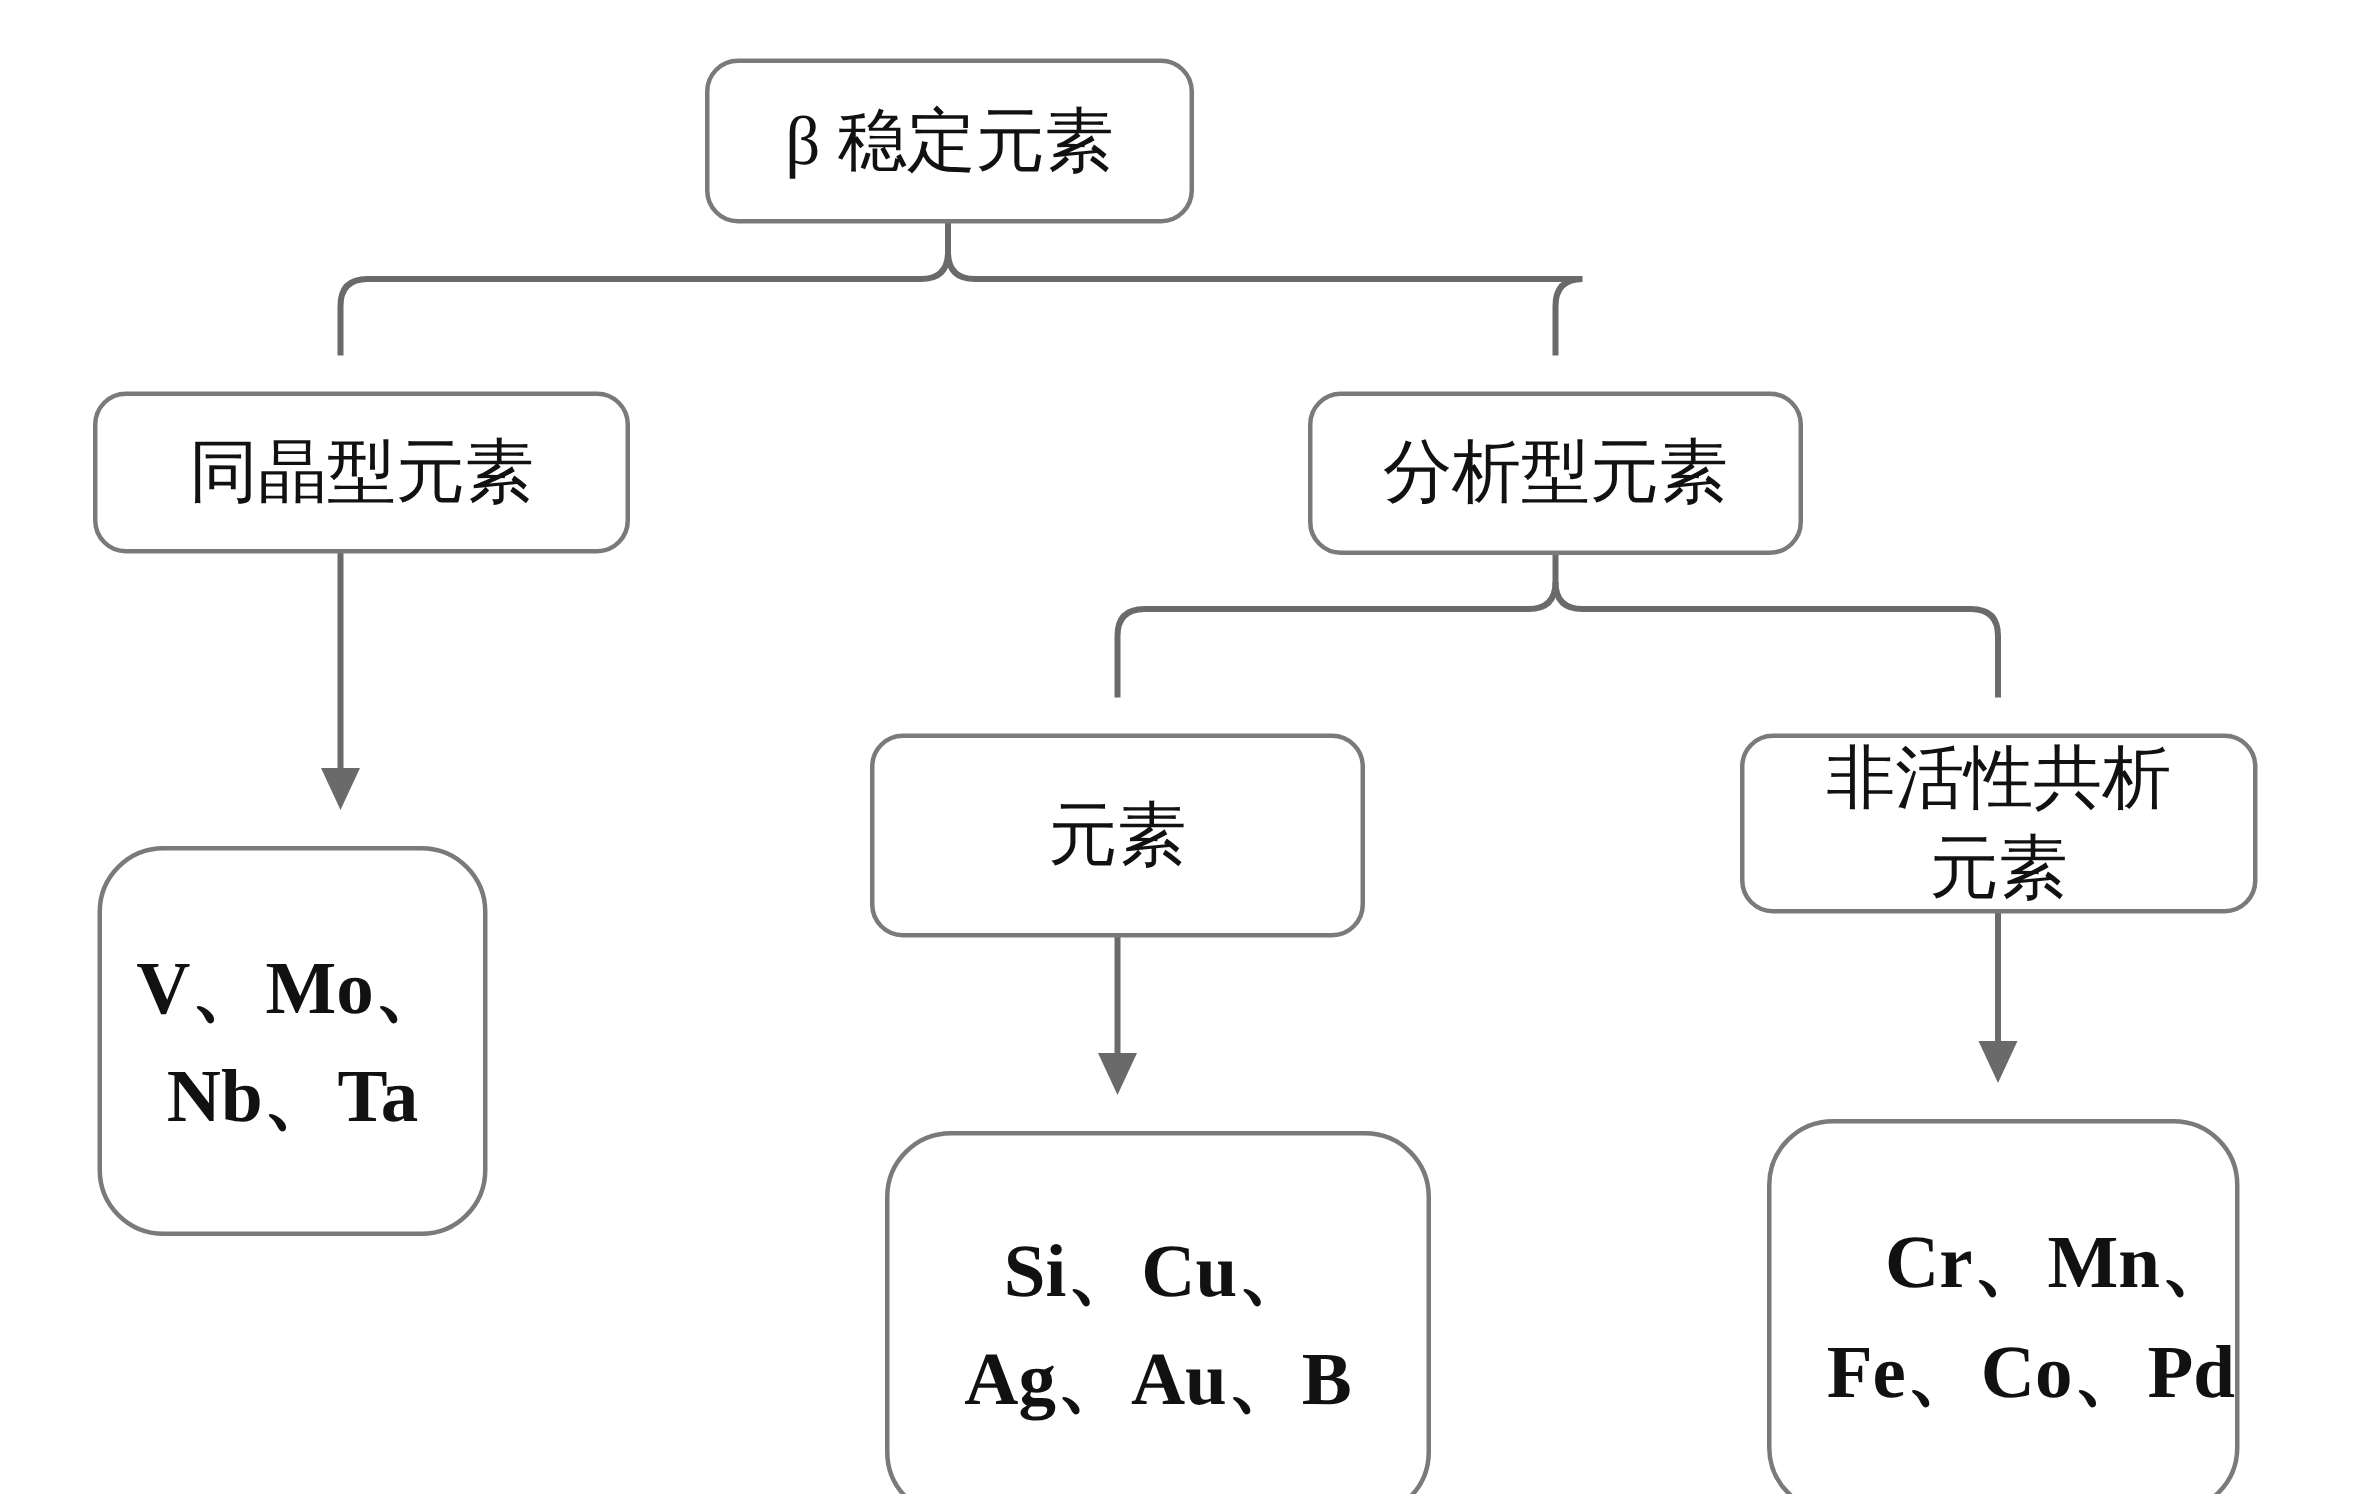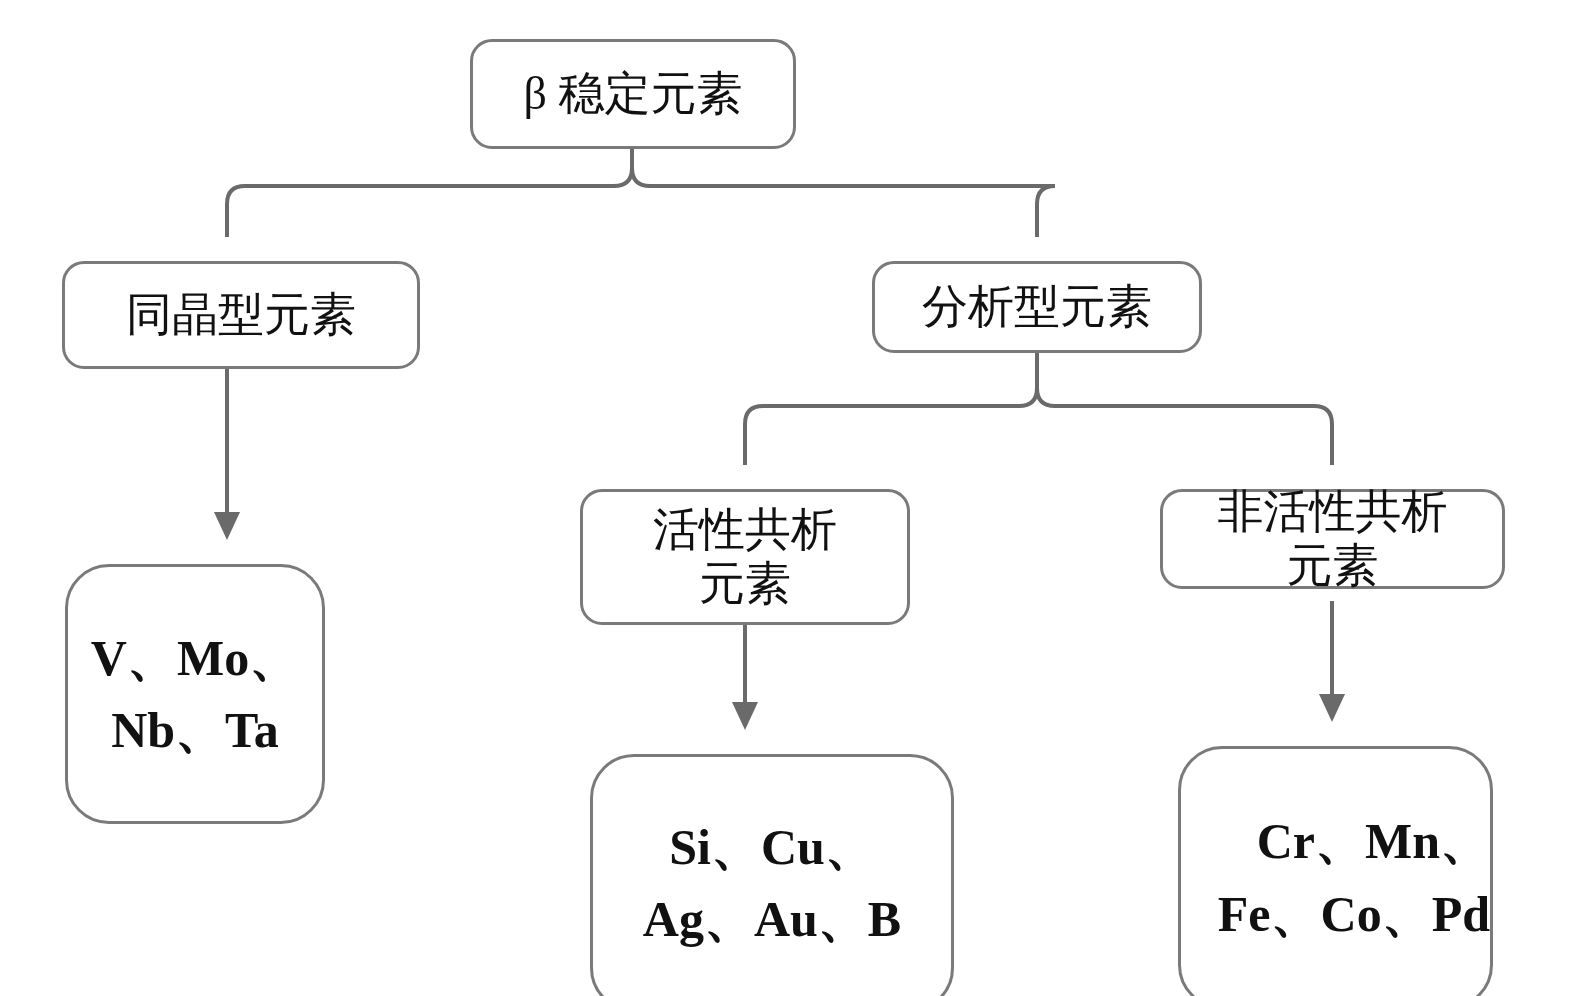--- a/index.html
+++ b/index.html
@@ -43,23 +43,23 @@
   }
   .node.leaf {
     border-radius: 44px;
     font-size: 50px;
     font-weight: 600;
     line-height: 1.45;
   }
   
   .n-root      { left: 470px;  top: 15px;  width: 326px; height: 110px; }
   .n-iso       { left: 62px;   top: 237px; width: 358px; height: 108px; }
-  .n-ana       { left: 872px;  top: 237px; width: 330px; height: 92px; }
+  .n-ana       { left: 872px;  top: 237px; width: 330px; height: 109px; }
   .n-active    { left: 580px;  top: 465px; width: 330px; height: 136px; font-size: 44px; }
-  .n-inactive  { left: 1160px; top: 465px; width: 345px; height: 100px; font-size: 44px; }
+  .n-inactive  { left: 1160px; top: 465px; width: 345px; height: 120px; font-size: 44px; justify-content: space-between; }
   .n-leaf-iso  { left: 65px;   top: 540px; width: 260px; height: 260px; }
   .n-leaf-act  { left: 590px;  top: 730px; width: 364px; height: 258px; }
   .n-leaf-ina  { left: 1178px; top: 722px; width: 315px; height: 263px; align-items: flex-end; }
 </style>
 </head>
 <body>
 
 <div class="canvas">
 
   <svg class="connectors" width="1575" height="996" viewBox="0 0 1575 996" xmlns="http://www.w3.org/2000/svg">
@@ -88,21 +88,20 @@
 
   <div class="node category n-iso">
     <span>同晶型元素</span>
   </div>
 
   <div class="node category n-ana">
     <span>分析型元素</span>
   </div>
 
   <div class="node category n-active">
-    <span>活性共析</span>
     <span>元素</span>
   </div>
 
   <div class="node category n-inactive">
     <span>非活性共析</span>
     <span>元素</span>
   </div>
 
   <div class="node leaf n-leaf-iso">
     <span>V、Mo、</span>

